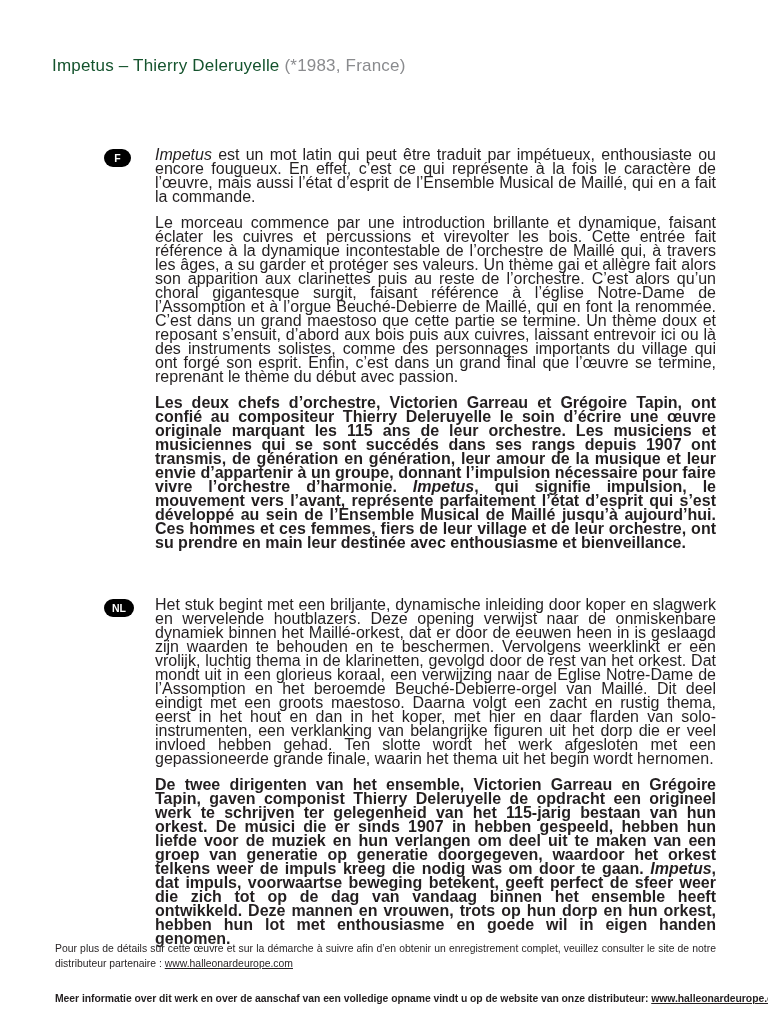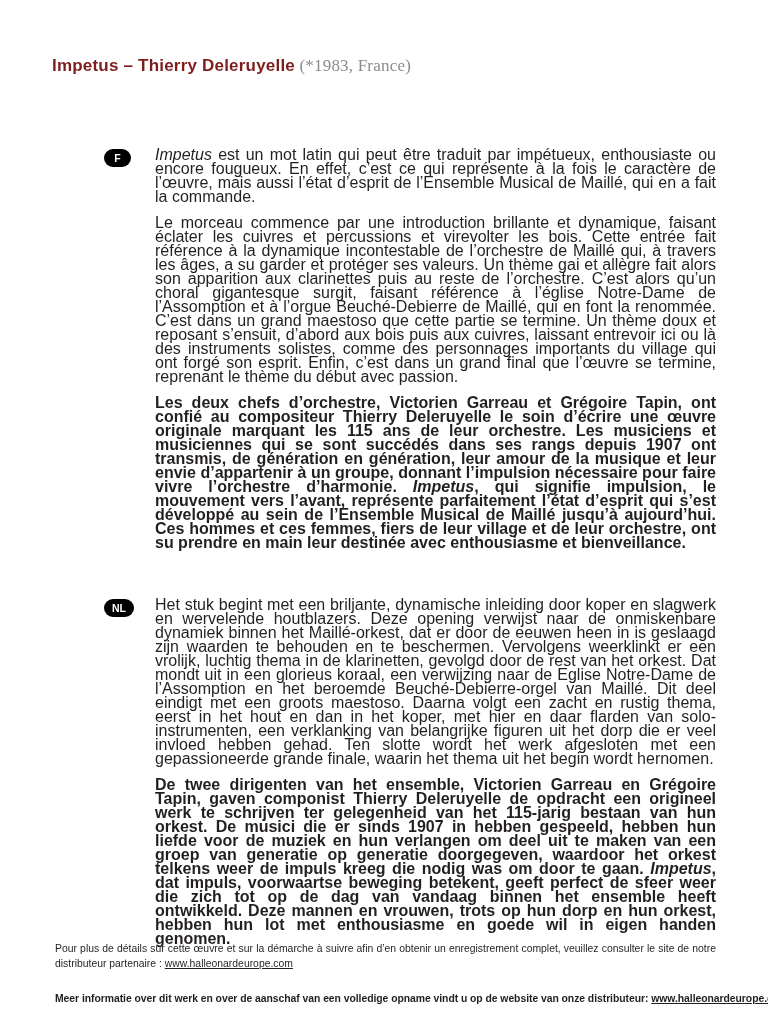--- a/index.html
+++ b/index.html
@@ -14,22 +14,22 @@
   .page { position: absolute; inset: 0; background: #ffffff; }
 
   .title {
     position: absolute;
     left: 52px;
     top: 56px;
     font-size: 17px;
     letter-spacing: 0.2px;
     white-space: nowrap;
   }
-  .title-main { font-weight: bold; color: #7f1d1d; }
-  .title-sub  { font-weight: normal; color: #8a8b8e; font-family: Liberation Serif, serif; }
+  .title-main { font-weight: normal; color: #14532d; }
+  .title-sub  { font-weight: normal; color: #8a8b8e; }
 
   .sections {
     position: absolute;
     left: 52px;
     right: 52px;
     top: 148px;
   }
   .section { display: flex; align-items: flex-start; }
   .section + .section { margin-top: 48px; }
 

